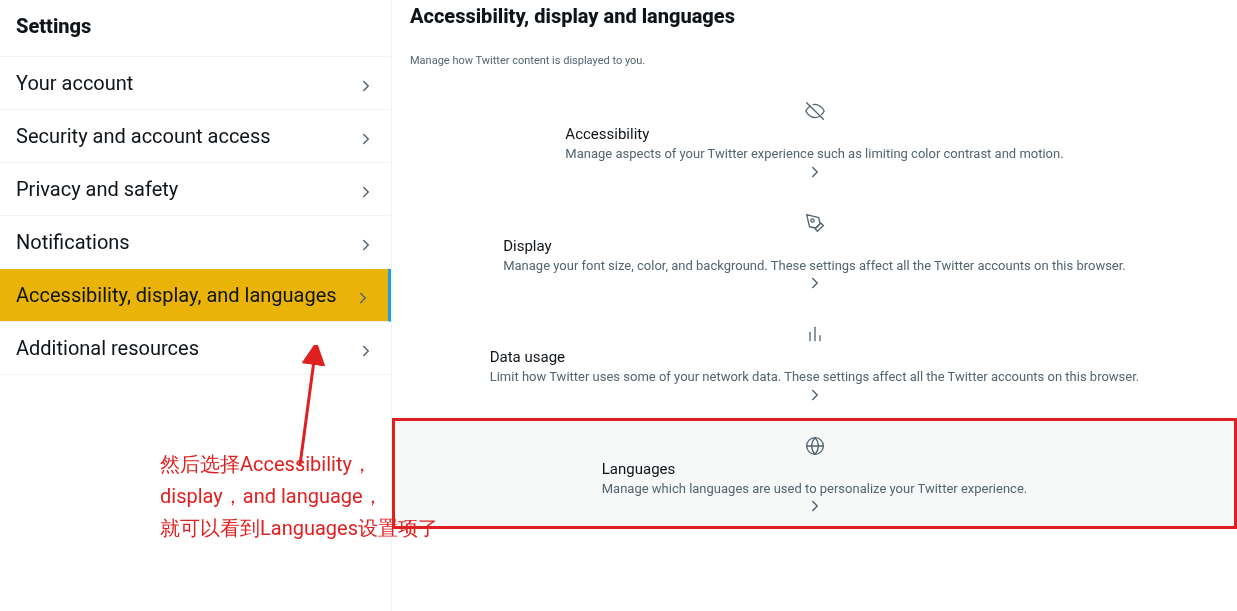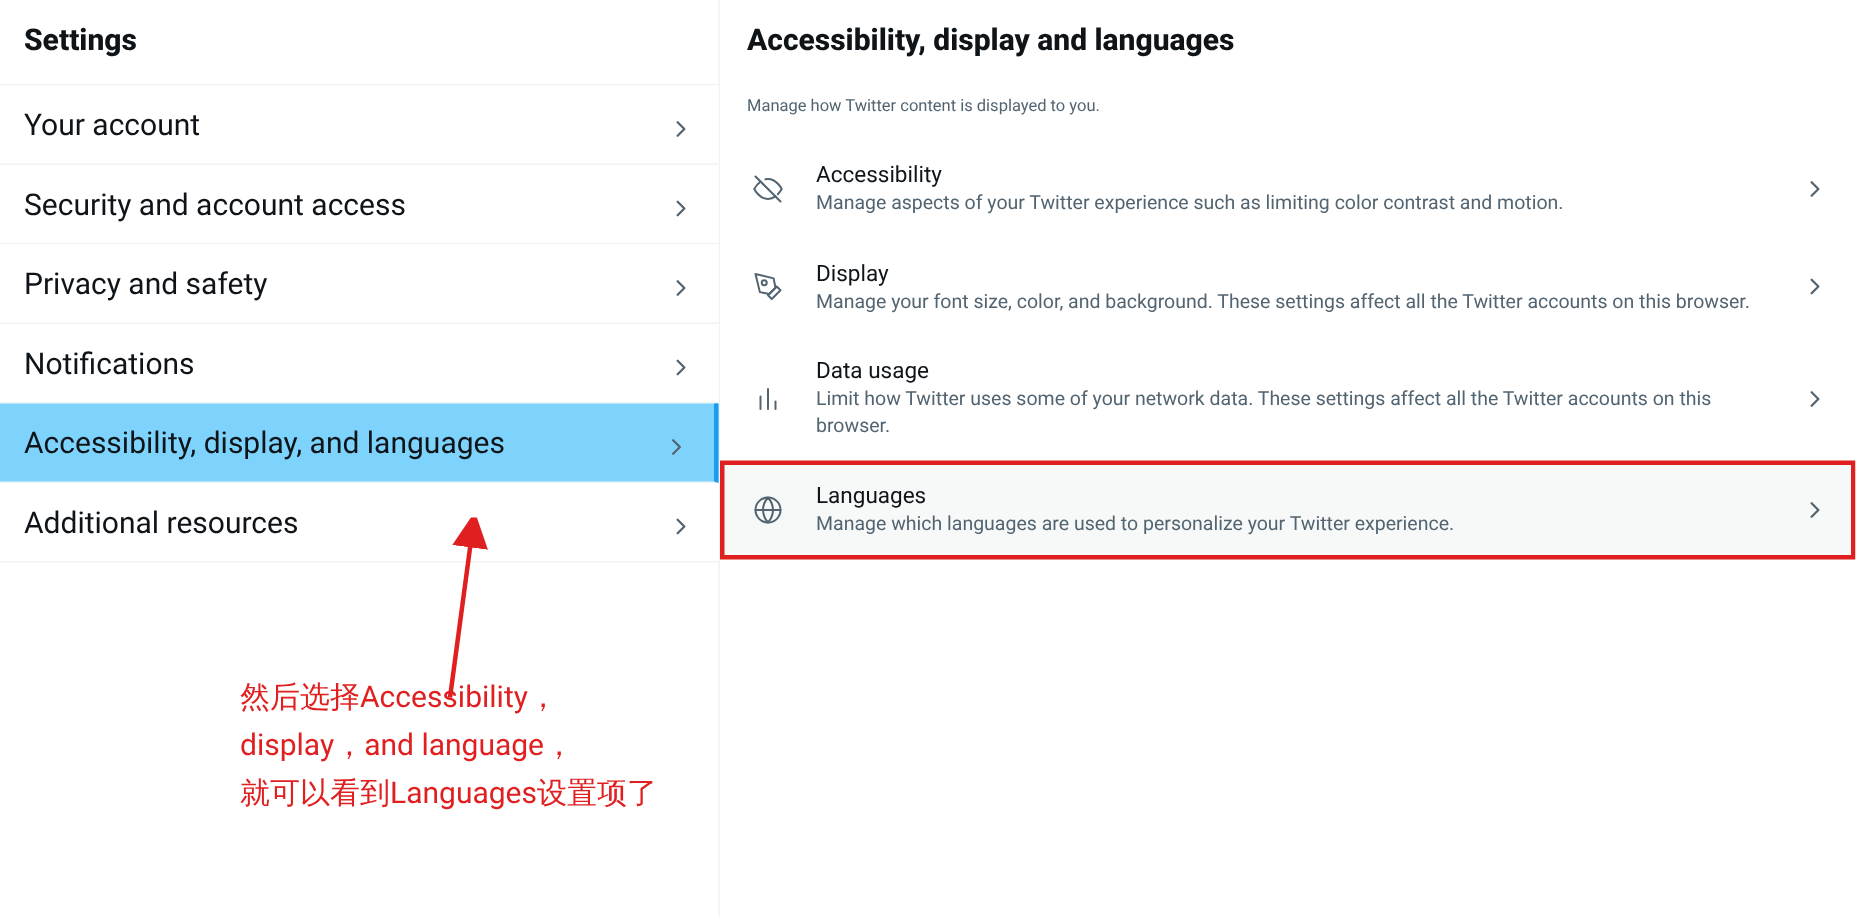--- a/index.html
+++ b/index.html
@@ -10,74 +10,74 @@
     width: 1237px;
     height: 611px;
     overflow: hidden;
     position: relative;
   }
   .layout {
     display: flex;
     height: 100%;
   }
   .col-left {
-    width: 480px;
+    width: 392px;
     border-right: 1px solid #eff3f4;
     display: flex;
     flex-direction: column;
   }
   .col-right {
     flex: 1;
     display: flex;
     flex-direction: column;
   }
   .panel-title {
     font-size: 20px;
     font-weight: 800;
     padding: 14px 16px 18px 16px;
     border-bottom: 1px solid #eff3f4;
   }
   .col-right .panel-title {
     font-size: 20px;
     font-weight: 800;
-    padding: 14px 18px 18px 18px;
+    padding: 4px 18px 18px 18px;
     border-bottom: none;
   }
   .panel-desc {
     font-size: 11px;
     color: #536471;
     padding: 8px 18px 16px 18px;
   }
   .nav-item {
     display: flex;
     align-items: flex-end;
     justify-content: space-between;
     padding: 14px 16px;
     font-size: 20px;
     color: #0f1419;
     cursor: pointer;
     border-bottom: 1px solid #eff3f4;
     background: #fff;
   }
   .nav-item.active {
-    background: #7dd3fc;
+    background: #eab308;
     border-right: 3px solid #1d9bf0;
   }
   .nav-item .chevron {
     color: #536471;
     display: flex;
     align-items: center;
   }
   .detail-item {
     display: flex;
     align-items: center;
-    gap: 18px;
     padding: 14px 18px;
     cursor: pointer;
     background: #fff;
+    flex-direction: column;
   }
   .detail-item .icon {
     flex: 0 0 28px;
     width: 28px;
     height: 28px;
     display: flex;
     align-items: center;
     justify-content: center;
     color: #536471;
   }

